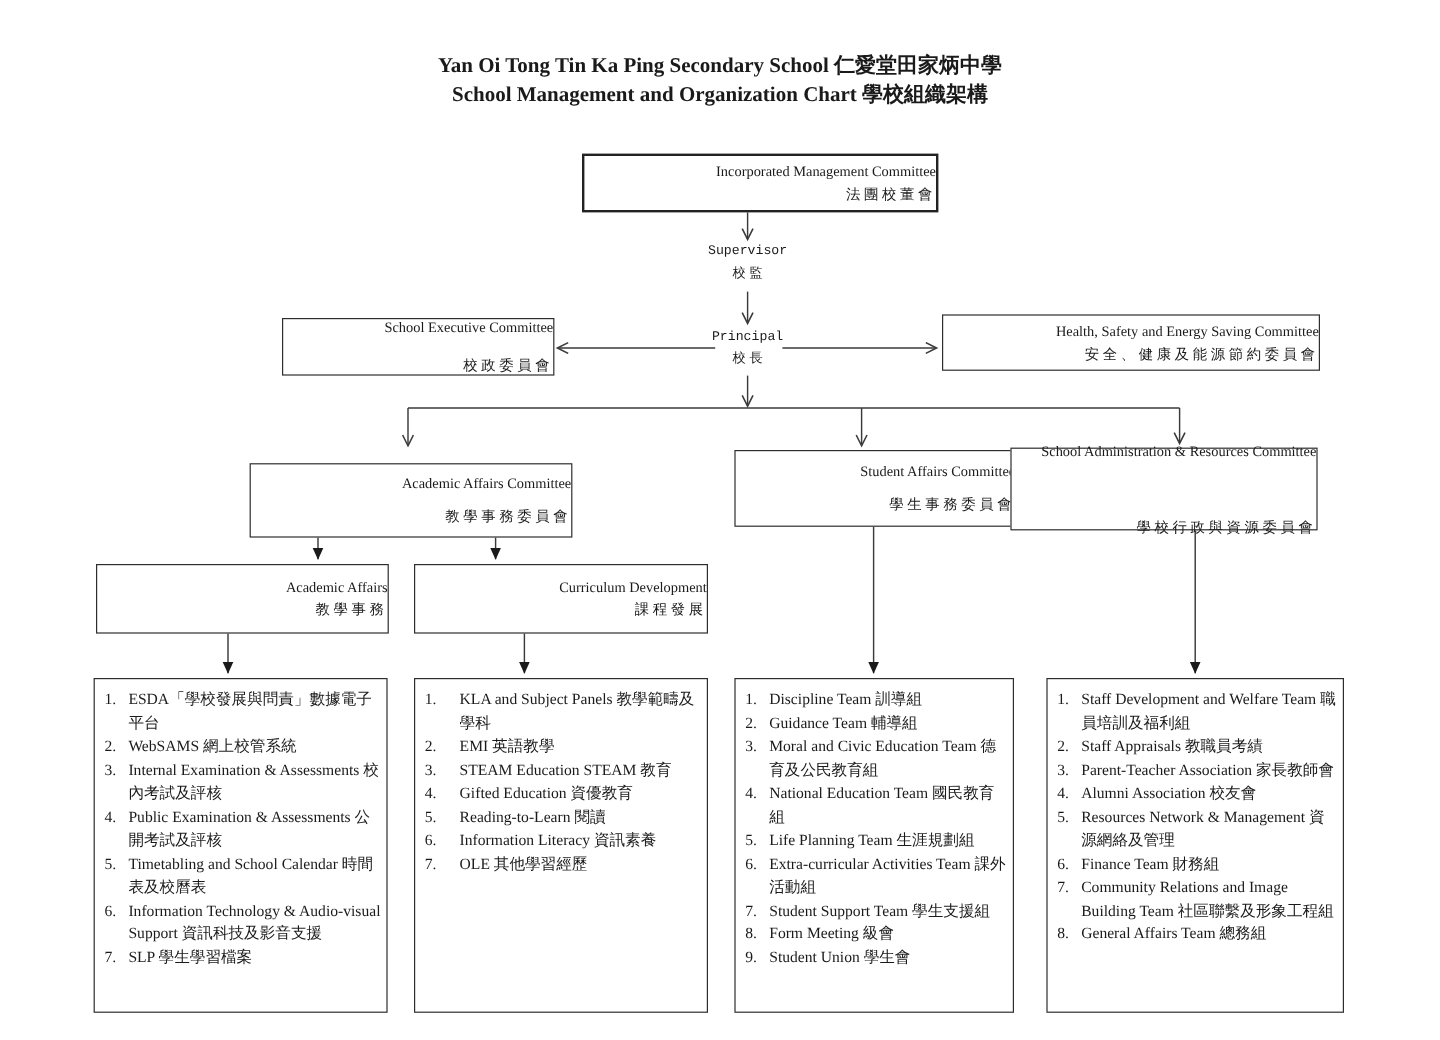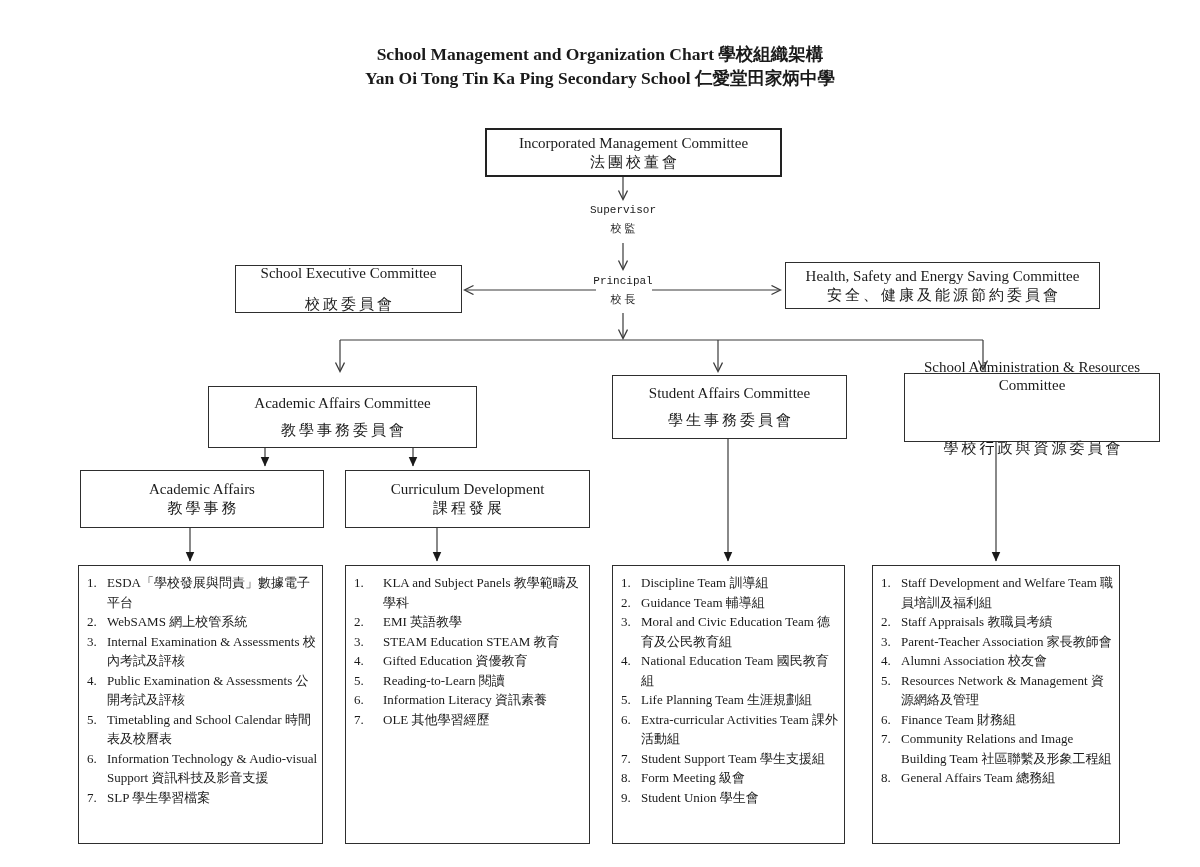--- a/index.html
+++ b/index.html
@@ -4,35 +4,35 @@
 <style>
   html,body{margin:0;padding:0;background:#ffffff;}
   body{width:1200px;height:867px;position:relative;font-family:"Liberation Serif","DejaVu Serif",serif;color:#1a1a1a;}
   #stage{position:absolute;inset:0;width:1200px;height:867px;}
   #connectors{position:absolute;left:0;top:0;z-index:1;}
 
   .title{position:absolute;left:0;top:42px;width:100%;text-align:center;z-index:2;}
   .title .t-line{font-weight:bold;font-size:17.5px;line-height:24px;}
 
   .node{position:absolute;z-index:2;border:1px solid #2e2e2e;background:#ffffff;
-        display:flex;flex-direction:column;align-items:center;justify-content:center;
-        text-align:center;font-size:15px;line-height:19px;}
+        display:flex;flex-direction:column;align-items:flex-end;justify-content:center;
+        text-align:center;font-size:12px;line-height:19px;}
   .node .en{display:block;}
   .node .zh{display:block;letter-spacing:3px;text-indent:3px;}
   .node.spread{justify-content:space-evenly;}
 
   .freelabel{position:absolute;z-index:2;text-align:center;font-size:11px;line-height:19px;font-family:Liberation Mono, monospace;}
   .freelabel .zh{display:block;letter-spacing:3px;text-indent:3px;}
 
   #box-imc{left:485px;top:128px;width:293px;height:45px;border-width:2px;border-color:#222;}
   #box-sec{left:235px;top:265px;width:225px;height:46px;gap:12px;}
   #box-health{left:785px;top:262px;width:313px;height:45px;}
   #box-aac{left:208px;top:375px;width:267px;height:60px;margin-top:11px;}
   #box-sac{left:612px;top:375px;width:233px;height:62px;}
-  #box-sarc{left:904px;top:373px;width:254px;height:67px;line-height:18.5px;gap:44px;}
+  #box-sarc{left:842px;top:373px;width:254px;height:67px;line-height:18.5px;gap:44px;}
   #box-academic{left:80px;top:470px;width:242px;height:56px;}
   #box-curriculum{left:345px;top:470px;width:243px;height:56px;}
 
   #label-supervisor{left:543px;top:201px;width:160px;}
   #label-principal{left:543px;top:272px;width:160px;}
 
   .listbox{position:absolute;top:565px;height:279px;z-index:2;border:1px solid #2e2e2e;background:#fff;
            box-sizing:border-box;padding:7px 4px 0 6px;font-size:13px;line-height:19.5px;}
   #list-academic{left:78px;width:245px;}
   #list-curriculum{left:345px;width:245px;}
@@ -70,22 +70,22 @@
       <line x1="265" y1="435" x2="265" y2="466" marker-end="url(#mSolid)"></line>
       <line x1="413" y1="435" x2="413" y2="466" marker-end="url(#mSolid)"></line>
       <line x1="190" y1="526" x2="190" y2="561" marker-end="url(#mSolid)"></line>
       <line x1="437" y1="526" x2="437" y2="561" marker-end="url(#mSolid)"></line>
       <line x1="728" y1="437" x2="728" y2="561" marker-end="url(#mSolid)"></line>
       <line x1="996" y1="440" x2="996" y2="561" marker-end="url(#mSolid)"></line>
     </g>
   </svg>
 
   <div class="title">
+    <div class="t-line">Yan Oi Tong Tin Ka Ping Secondary School  仁愛堂田家炳中學</div>
     <div class="t-line">School Management and Organization Chart  學校組織架構</div>
-    <div class="t-line">Yan Oi Tong Tin Ka Ping Secondary School  仁愛堂田家炳中學</div>
   </div>
 
   <div class="node" id="box-imc">
     <span class="en">Incorporated Management Committee</span>
     <span class="zh">法團校董會</span>
   </div>
 
   <div class="freelabel" id="label-supervisor">
     <span class="en">Supervisor</span>
     <span class="zh">校監</span>

